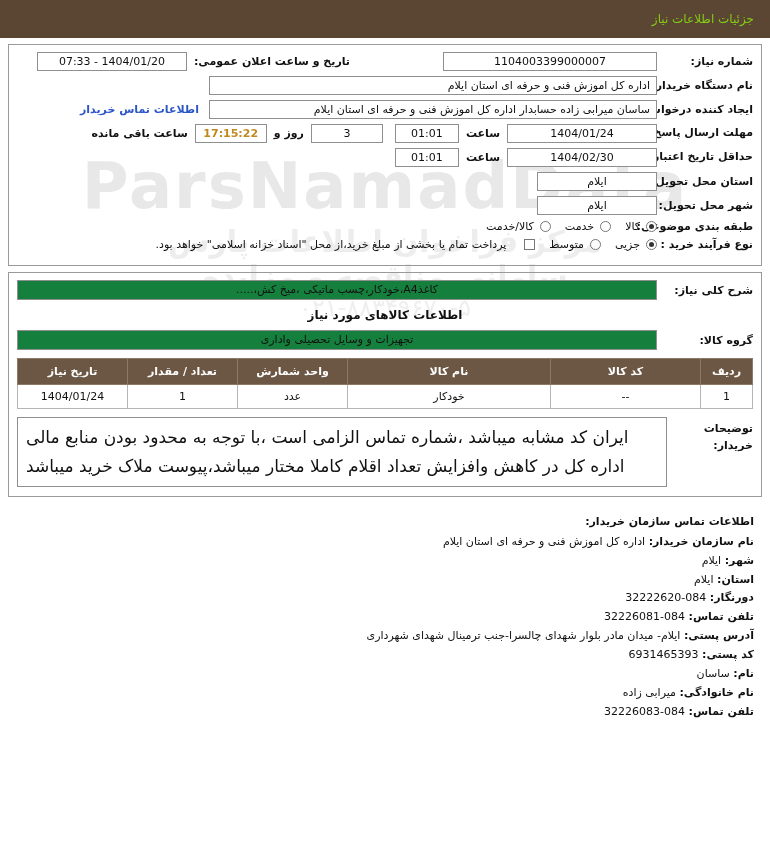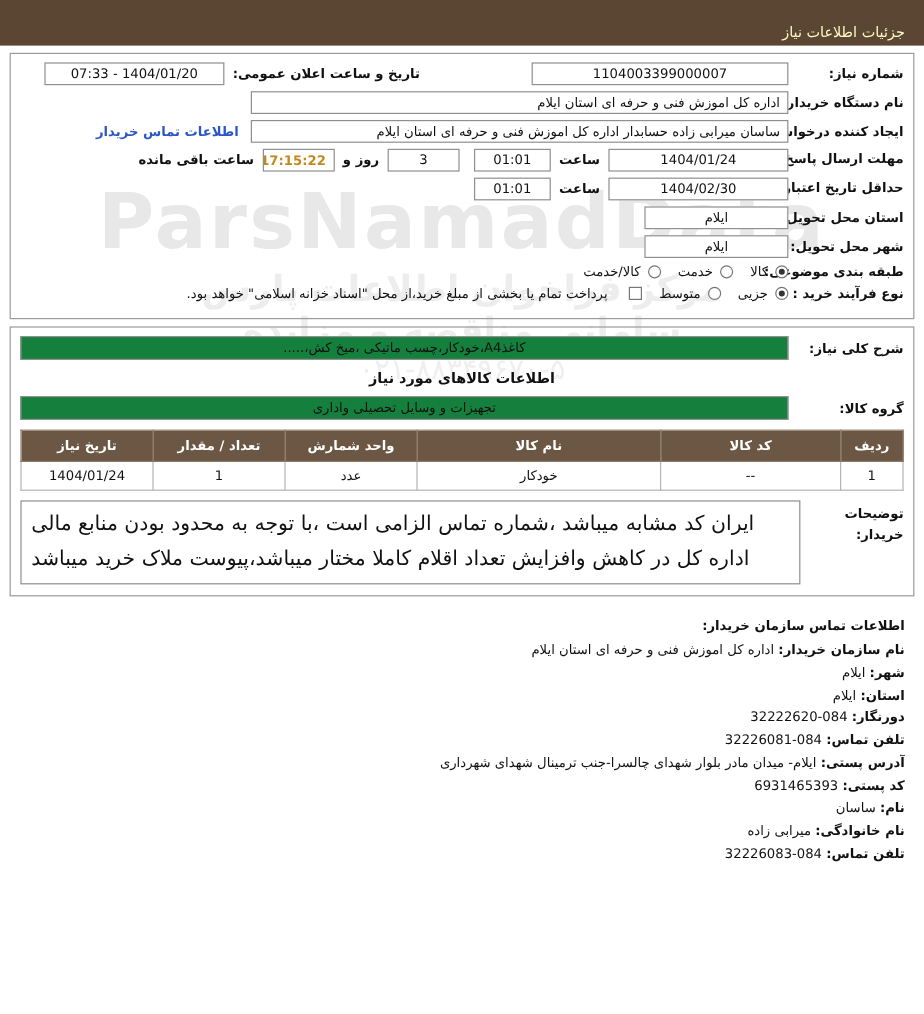--- a/index.html
+++ b/index.html
@@ -10,23 +10,23 @@
     font-family: "DejaVu Sans", "Liberation Sans", sans-serif;
     font-size: 11px;
     color: #111;
   }
   .page { width: 770px; height: 845px; position: relative; overflow: hidden; }
 
   
   .header {
     height: 38px;
     background: #5a4632;
-    color: #fef9c3;
+    color: #84cc16;
     display: flex;
-    align-items: flex-end;
+    align-items: center;
     justify-content: flex-start;
     padding: 4px 16px;
     font-size: 12px;
   }
   .header .title { font-weight: normal; }
 
   
   .watermark {
     position: absolute;
     top: 150px; left: 0; right: 0;
@@ -89,21 +89,21 @@
     text-align: center;
     overflow: hidden;
     white-space: nowrap;
   }
   .field.right { text-align: right; }
 
   .f-num { width: 214px; }
   .f-wider { width: 448px; }
   .f-date { width: 150px; }
   .f-mid { width: 150px; }
-  .f-small { width: 60px; }
+  .f-small { width: 72px; }
   .f-tiny { width: 64px; }
   .f-city { width: 120px; }
 
   .inline-lbl {
     font-weight: bold;
     padding: 0 7px;
     white-space: nowrap;
     font-size: 11px;
   }
   .link {

